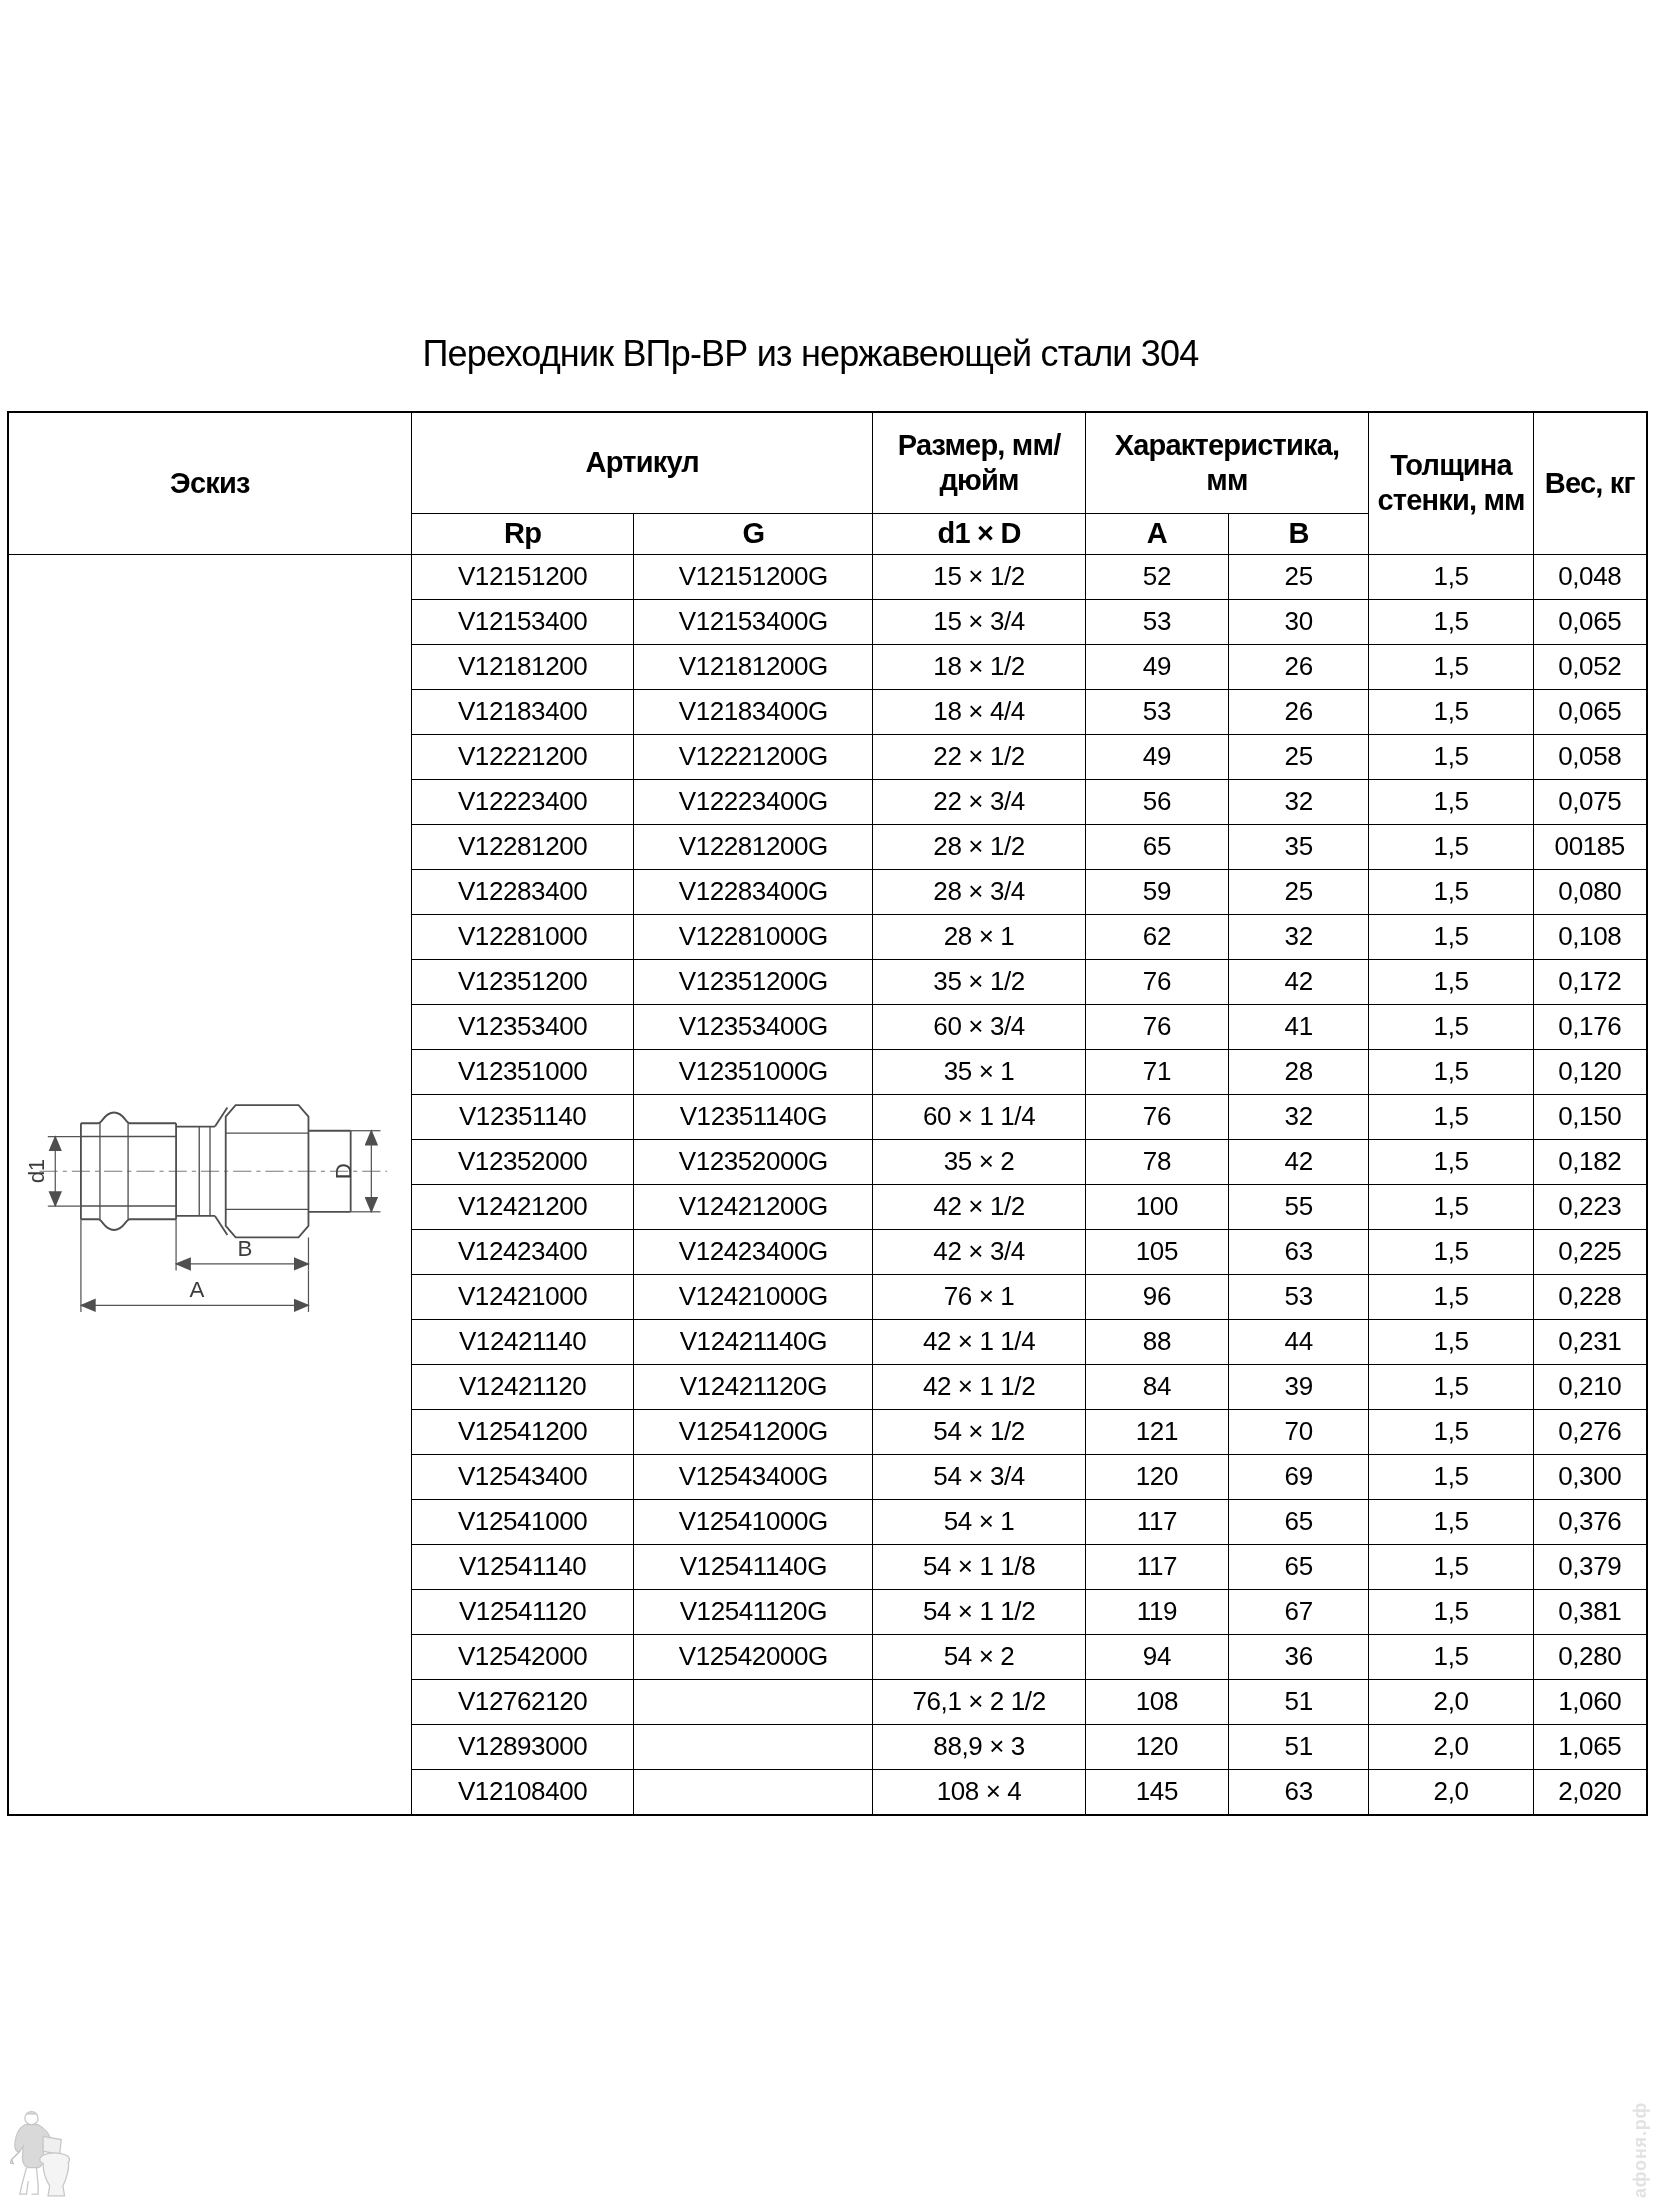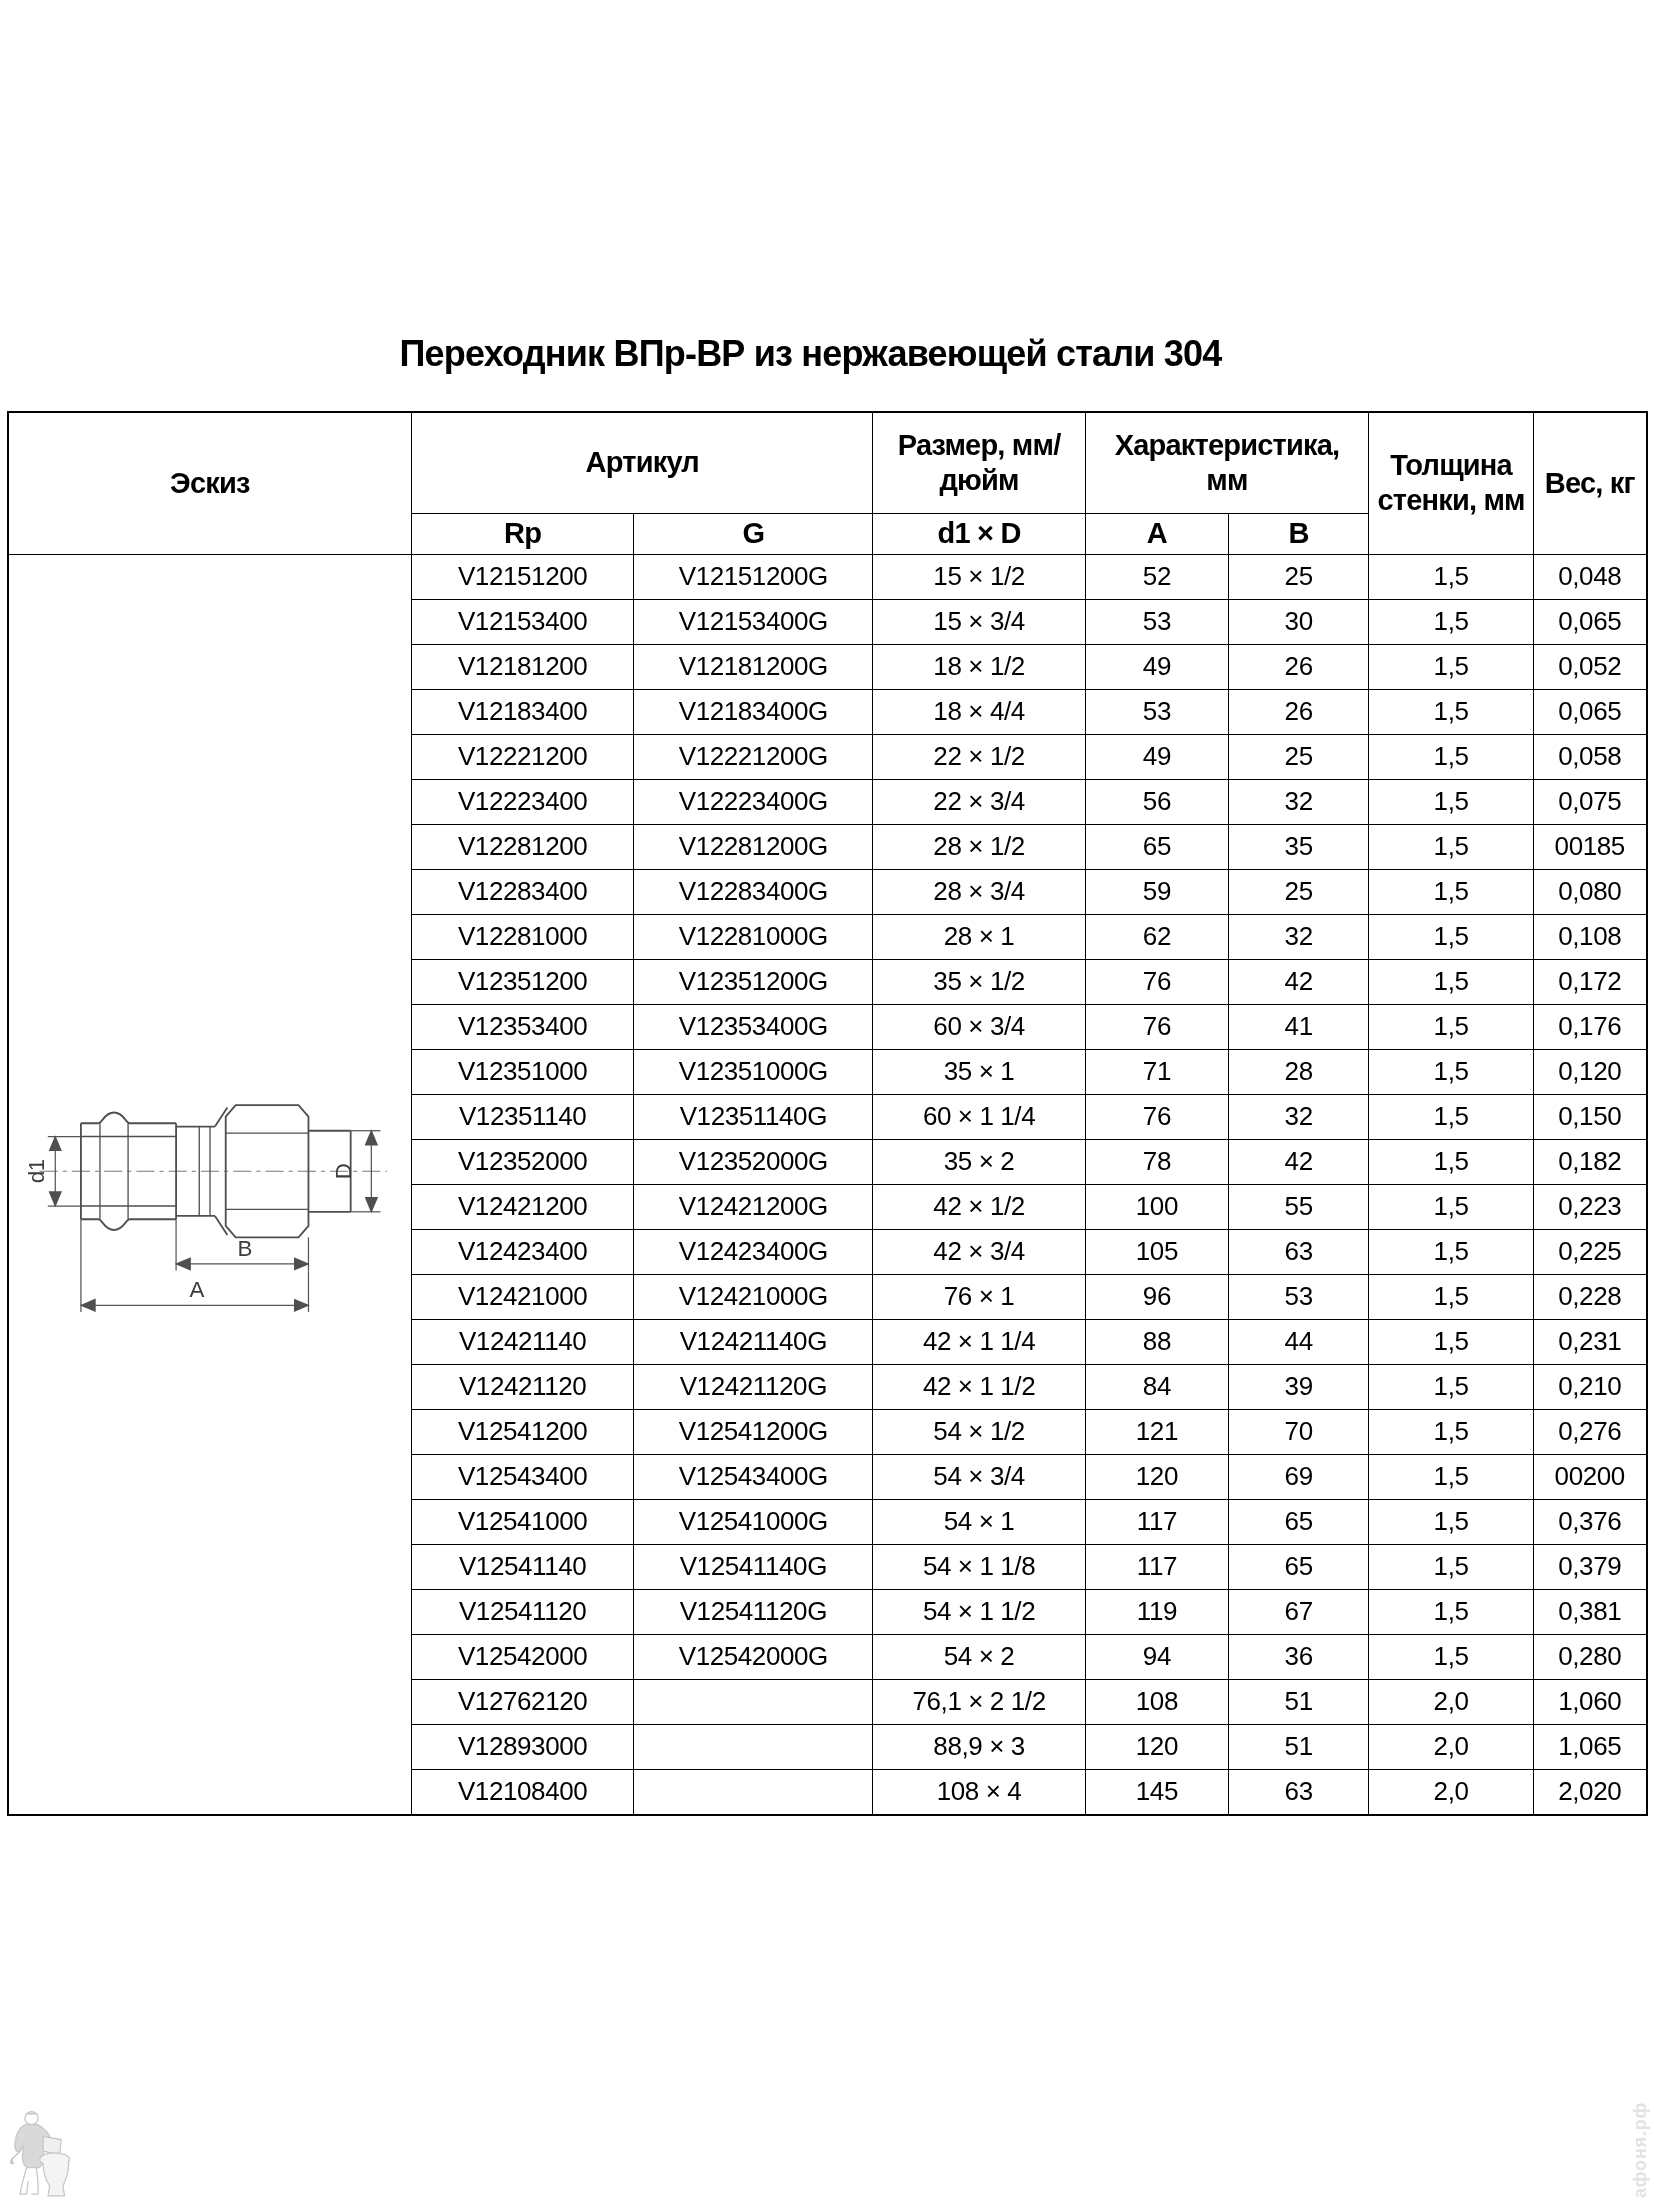--- a/index.html
+++ b/index.html
@@ -2,21 +2,21 @@
 <html style="font-size:13.2px"><head>
 <meta charset="utf-8">
 <style>
   html,body { margin:0; padding:0; background:#ffffff; }
   .page {
     position:relative; width:1654px; height:2205px; background:#ffffff;
     font-family:"Liberation Sans", sans-serif; color:#000; overflow:hidden;
   }
   .doc-title {
     position:absolute; top:333px; left:0; width:1621px; text-align:center;
-    font-size:36px; font-weight:bold; letter-spacing:-0.8px; margin:0;
+    font-size:36px; font-weight:normal; letter-spacing:-0.8px; margin:0;
   }
   .table-wrap { position:absolute; left:6.6px; top:411px; width:1641px; }
   table.spec {
     width:100%; border-collapse:collapse; table-layout:fixed;
     border:2.5px solid #000;
   }
   table.spec th, table.spec td {
     border:1.7px solid #000; text-align:center; vertical-align:middle;
     padding:0 5px; overflow:hidden;
   }
@@ -316,21 +316,21 @@
             <td>1,5</td>
             <td>0,276</td>
           </tr>
           <tr>
             <td>V12543400</td>
             <td>V12543400G</td>
             <td>54 × 3/4</td>
             <td>120</td>
             <td>69</td>
             <td>1,5</td>
-            <td>00200</td>
+            <td>0,300</td>
           </tr>
           <tr>
             <td>V12541000</td>
             <td>V12541000G</td>
             <td>54 × 1</td>
             <td>117</td>
             <td>65</td>
             <td>1,5</td>
             <td>0,376</td>
           </tr>

